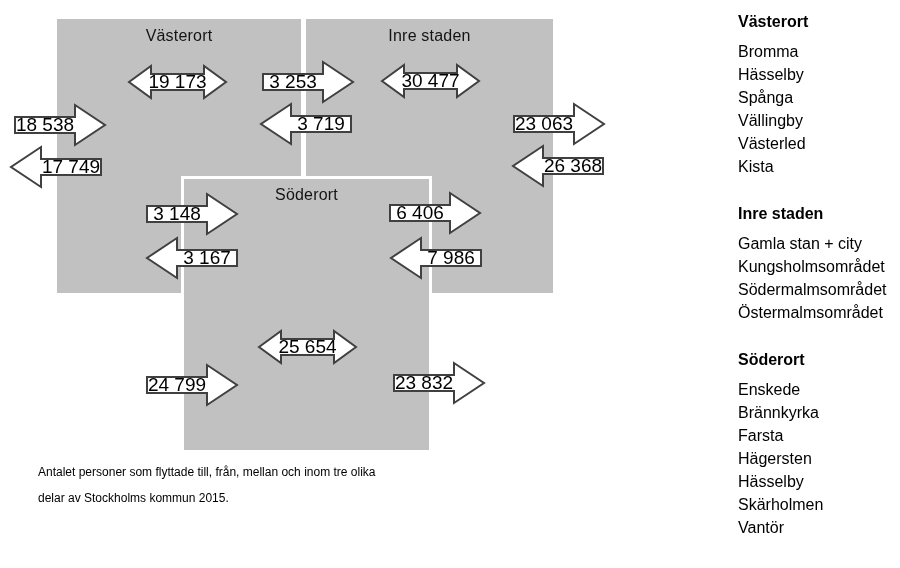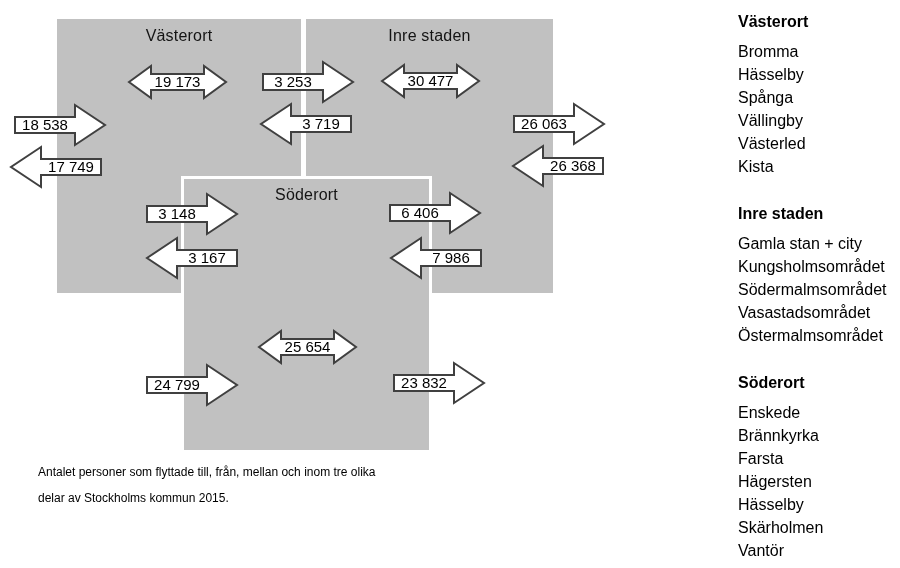--- a/index.html
+++ b/index.html
@@ -10,21 +10,21 @@
   .region{position:absolute;background:#c1c1c1;z-index:1;}
   #box-soderort{border:3px solid #ffffff;z-index:2;box-sizing:border-box;}
   .region-label{
     position:absolute;z-index:4;font-size:16px;color:#141414;
     text-align:center;letter-spacing:.2px;
   }
   .arrow{position:absolute;z-index:5;}
   .arrow svg{display:block;overflow:visible;}
   .arrow polygon{fill:#ffffff;stroke:#404040;stroke-width:2;stroke-linejoin:miter;}
   .a-val{
-    position:absolute;font-size:15px;line-height:16px;color:#000;
+    position:absolute;font-size:19px;line-height:16px;color:#000;
     text-align:center;white-space:nowrap;
   }
   .arrow.right .a-val{left:1px;top:13px;width:60px;}
   .arrow.left  .a-val{left:31px;top:13px;width:60px;}
   .arrow.both  .a-val{left:0;top:10px;width:101px;}
   .caption{
     position:absolute;left:38px;top:459px;font-size:12px;line-height:26px;
     color:#000;z-index:6;
   }
   .sidebar{position:absolute;left:738px;top:10px;z-index:6;font-size:16px;}
@@ -87,21 +87,21 @@
     <svg width="92" height="42" viewBox="0 0 92 42">
         <polygon points="91,13 31,13 31,1 1,21 31,41 31,29 91,29"></polygon>
       </svg>
     <span class="a-val">17 749</span>
   </div>
 
   <div class="arrow right" style="left:513px;top:103px;">
     <svg width="92" height="42" viewBox="0 0 92 42">
         <polygon points="1,13 61,13 61,1 91,21 61,41 61,29 1,29"></polygon>
       </svg>
-    <span class="a-val">26 063</span>
+    <span class="a-val">23 063</span>
   </div>
   <div class="arrow left" style="left:512px;top:145px;">
     <svg width="92" height="42" viewBox="0 0 92 42">
         <polygon points="91,13 31,13 31,1 1,21 31,41 31,29 91,29"></polygon>
       </svg>
     <span class="a-val">26 368</span>
   </div>
 
   <div class="arrow right" style="left:146px;top:193px;">
     <svg width="92" height="42" viewBox="0 0 92 42">
@@ -155,21 +155,20 @@
       <div class="sb-item">Spånga</div>
       <div class="sb-item">Vällingby</div>
       <div class="sb-item">Västerled</div>
       <div class="sb-item">Kista</div>
     </div>
     <div class="sb-group">
       <div class="sb-title">Inre staden</div>
       <div class="sb-item">Gamla stan + city</div>
       <div class="sb-item">Kungsholmsområdet</div>
       <div class="sb-item">Södermalmsområdet</div>
-      <div class="sb-item">Vasastadsområdet</div>
       <div class="sb-item">Östermalmsområdet</div>
     </div>
     <div class="sb-group">
       <div class="sb-title">Söderort</div>
       <div class="sb-item">Enskede</div>
       <div class="sb-item">Brännkyrka</div>
       <div class="sb-item">Farsta</div>
       <div class="sb-item">Hägersten</div>
       <div class="sb-item">Hässelby</div>
       <div class="sb-item">Skärholmen</div>

